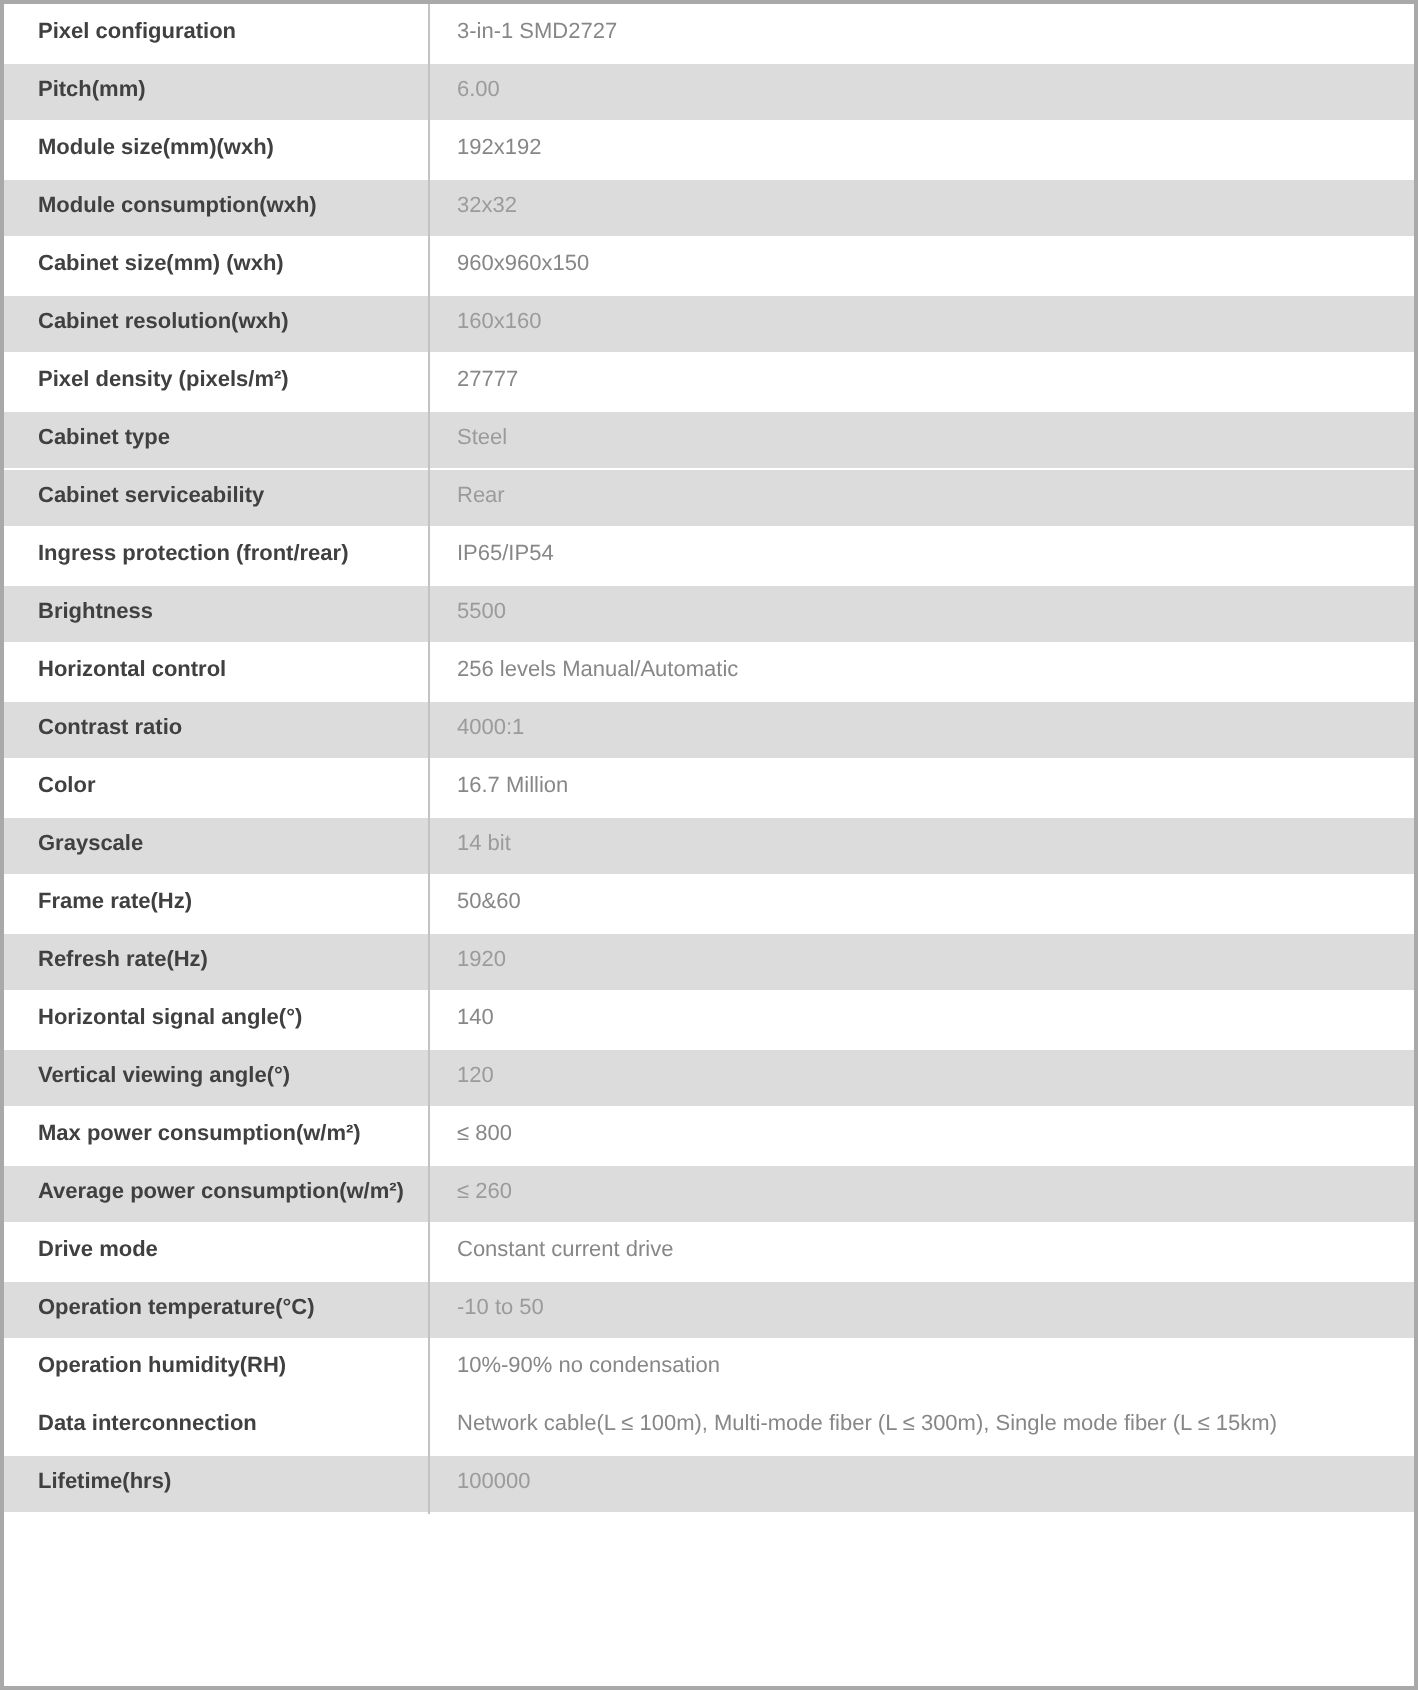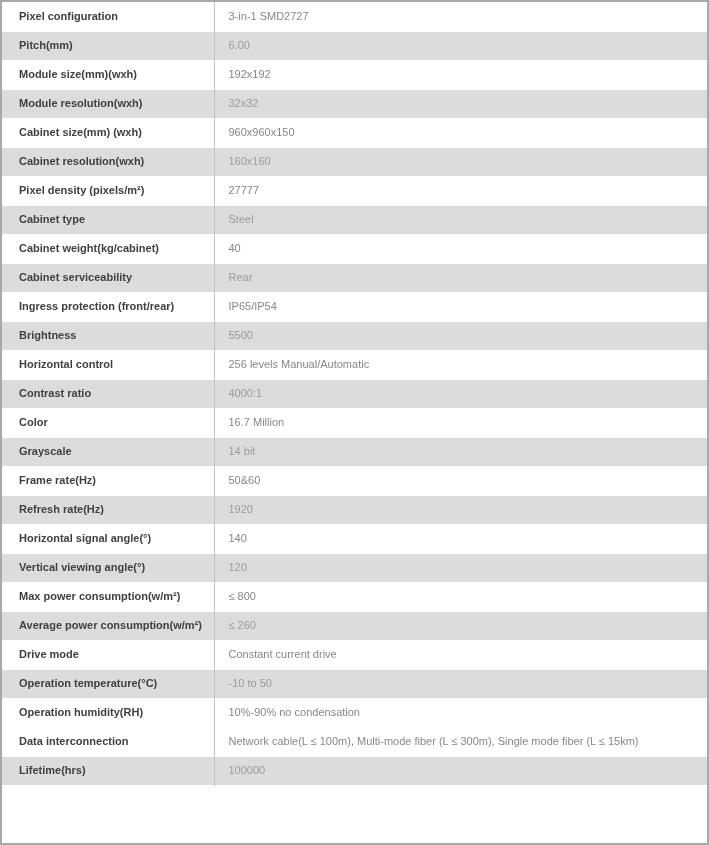--- a/index.html
+++ b/index.html
@@ -63,42 +63,38 @@
         </tr>
         <tr class="alt">
           <td class="label-cell">Pitch(mm)</td>
           <td class="value-cell">6.00</td>
         </tr>
         <tr>
           <td class="label-cell">Module size(mm)(wxh)</td>
           <td class="value-cell">192x192</td>
         </tr>
         <tr class="alt">
-          <td class="label-cell">Module resolution(wxh)</td>
+          <td class="label-cell">Module consumption(wxh)</td>
           <td class="value-cell">32x32</td>
         </tr>
         <tr>
           <td class="label-cell">Cabinet size(mm) (wxh)</td>
           <td class="value-cell">960x960x150</td>
         </tr>
         <tr class="alt">
           <td class="label-cell">Cabinet resolution(wxh)</td>
           <td class="value-cell">160x160</td>
         </tr>
         <tr>
           <td class="label-cell">Pixel density (pixels/m²)</td>
           <td class="value-cell">27777</td>
         </tr>
         <tr class="alt">
           <td class="label-cell">Cabinet type</td>
           <td class="value-cell">Steel</td>
-        </tr>
-        <tr>
-          <td class="label-cell">Cabinet weight(kg/cabinet)</td>
-          <td class="value-cell">40</td>
         </tr>
         <tr class="alt">
           <td class="label-cell">Cabinet serviceability</td>
           <td class="value-cell">Rear</td>
         </tr>
         <tr>
           <td class="label-cell">Ingress protection (front/rear)</td>
           <td class="value-cell">IP65/IP54</td>
         </tr>
         <tr class="alt">

